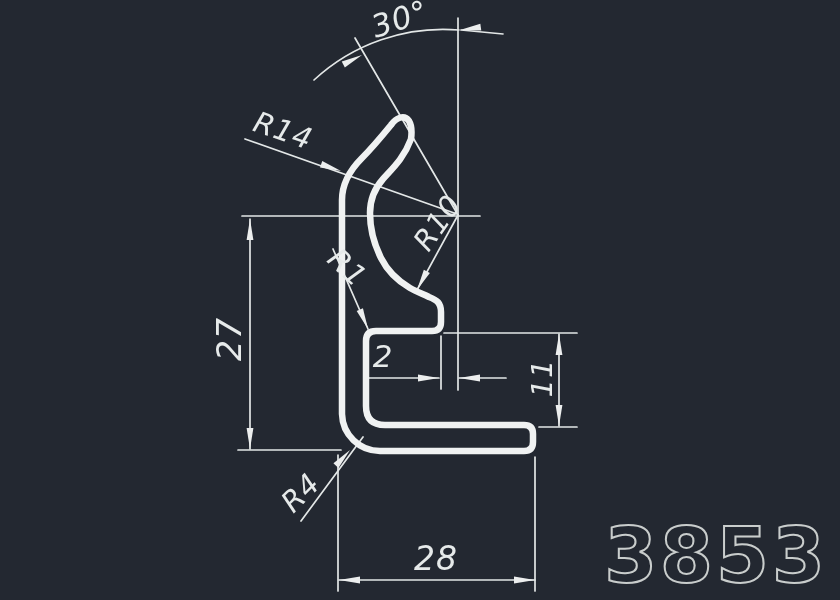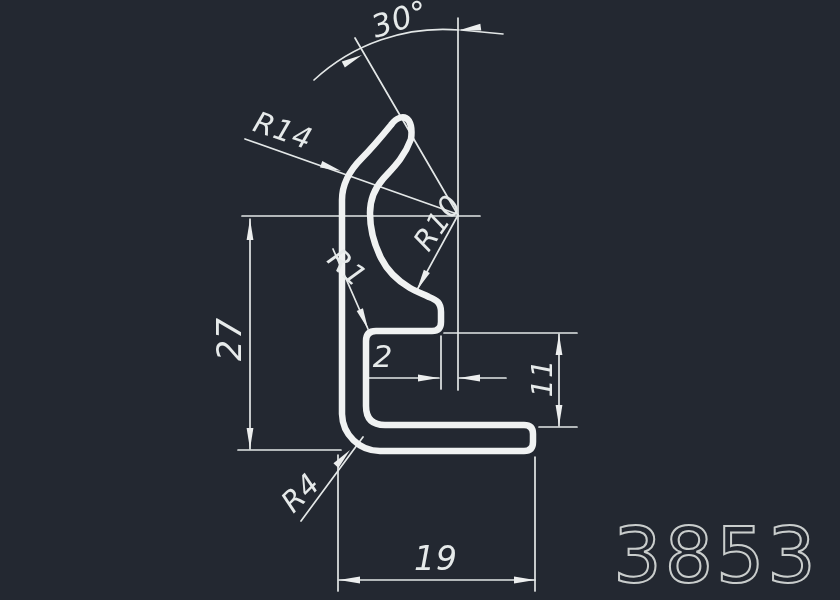--- a/index.html
+++ b/index.html
@@ -19,21 +19,21 @@
     white-space:nowrap;
     transform:translate(-50%,-50%);
     letter-spacing:1px;
     line-height:1;
     user-select:none;
   }
   .part-number{
     position:absolute;
     transform:translate(-50%,-50%);
     font-size:76px;
-    font-weight:normal;
+    font-weight:bold;
     letter-spacing:3px;
     color:transparent;
     -webkit-text-stroke:2px #c9cdcc;
     line-height:1;
     white-space:nowrap;
     user-select:none;
   }
   @supports not (-webkit-text-stroke: 1px #000) {
     .part-number{color:#c9cdcc;}
   }
@@ -127,17 +127,17 @@
   <div class="dim-label" style="left:347px;top:268px;font-size:29px;transform:translate(-50%,-50%) rotate(43deg);">R1</div>
 
   <div class="dim-label" style="left:301px;top:493px;font-size:29px;transform:translate(-50%,-50%) rotate(-45deg);">R4</div>
 
   <div class="dim-label" style="left:229px;top:339px;font-size:33px;transform:translate(-50%,-50%) rotate(-90deg);">27</div>
 
   <div class="dim-label" style="left:383px;top:356px;font-size:31px;">2</div>
 
   <div class="dim-label" style="left:542px;top:378px;font-size:29px;transform:translate(-50%,-50%) rotate(-90deg);">11</div>
 
-  <div class="dim-label" style="left:436px;top:558px;font-size:33px;">19</div>
+  <div class="dim-label" style="left:436px;top:558px;font-size:33px;">28</div>
 
   <div class="part-number" style="left:716px;top:556px;">3853</div>
 
 </div>
 
 </body></html>

